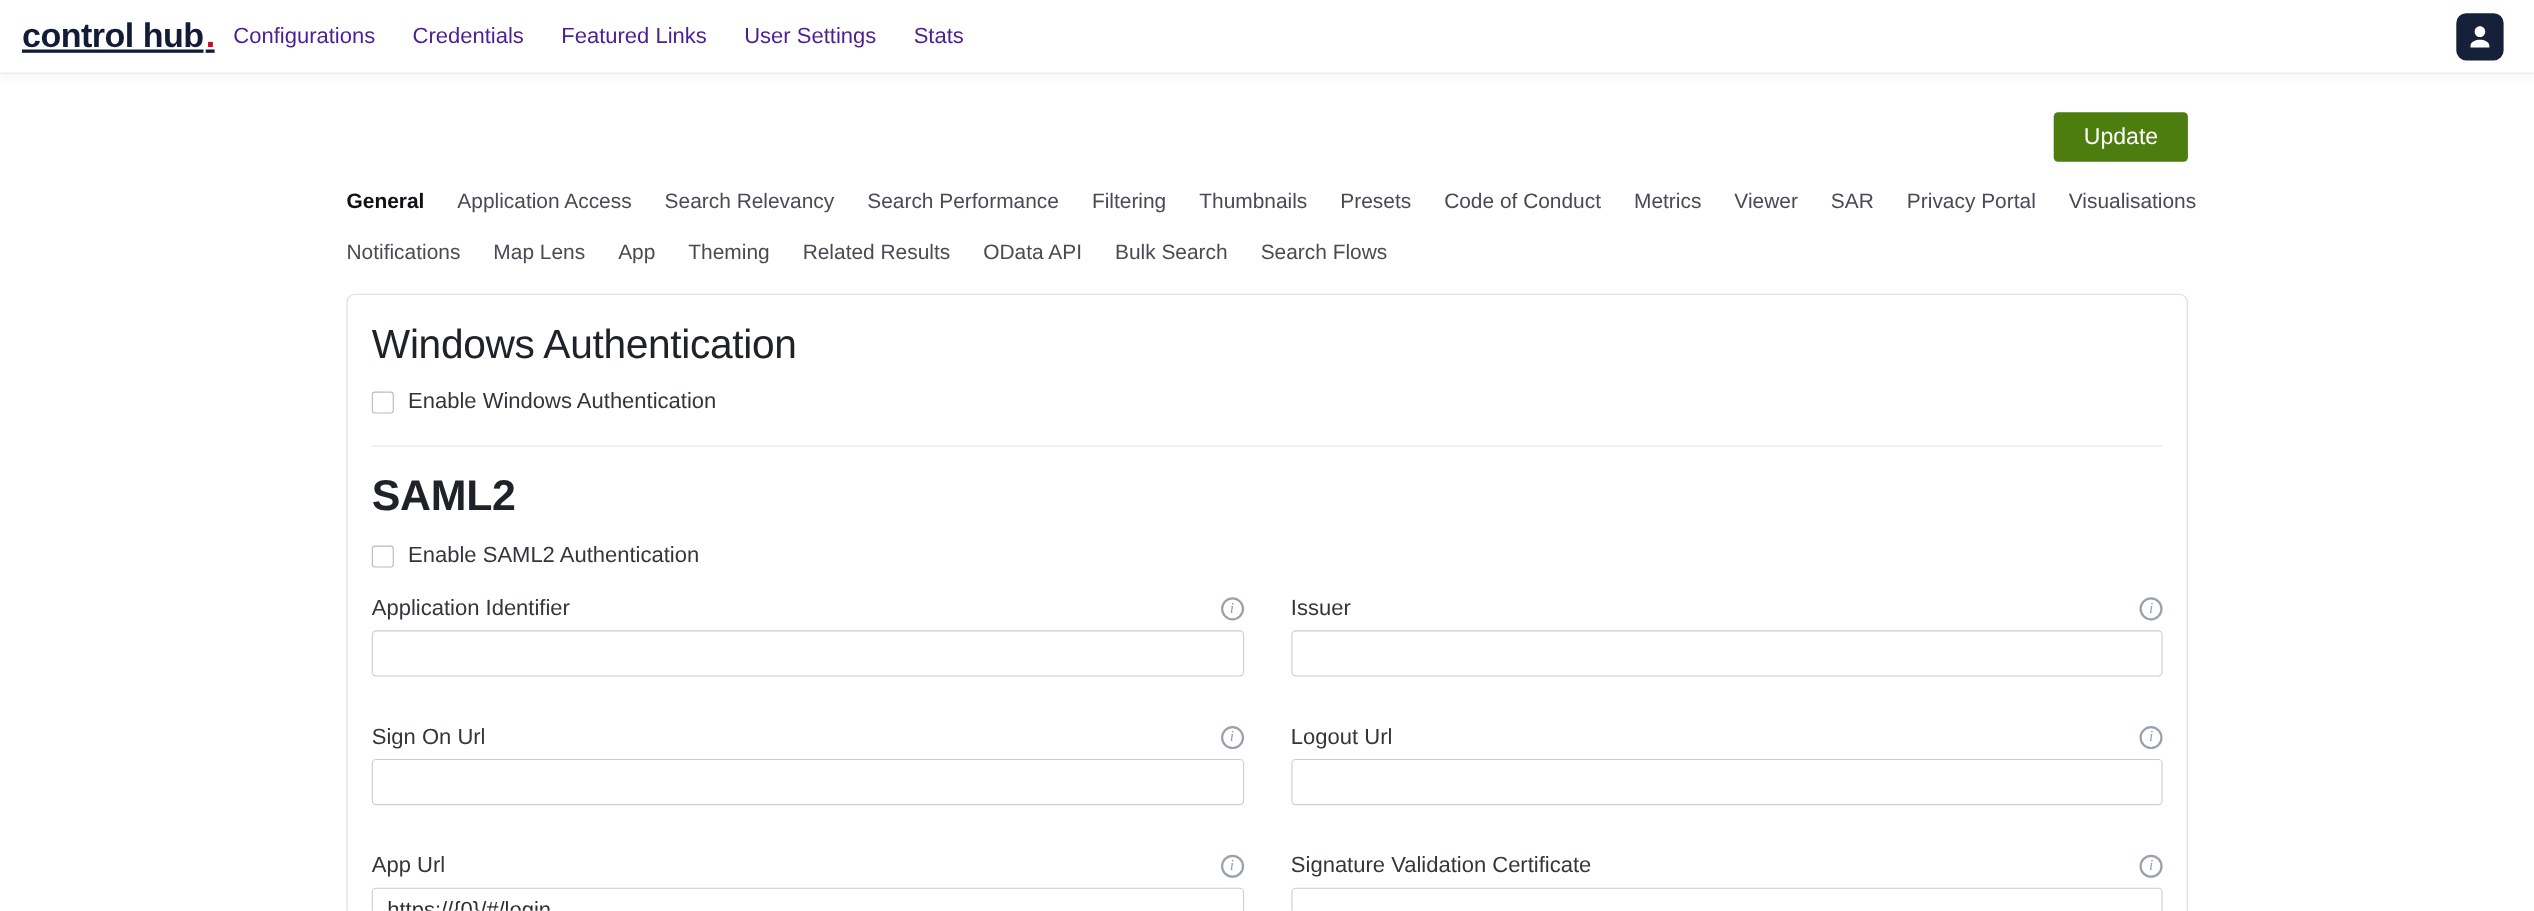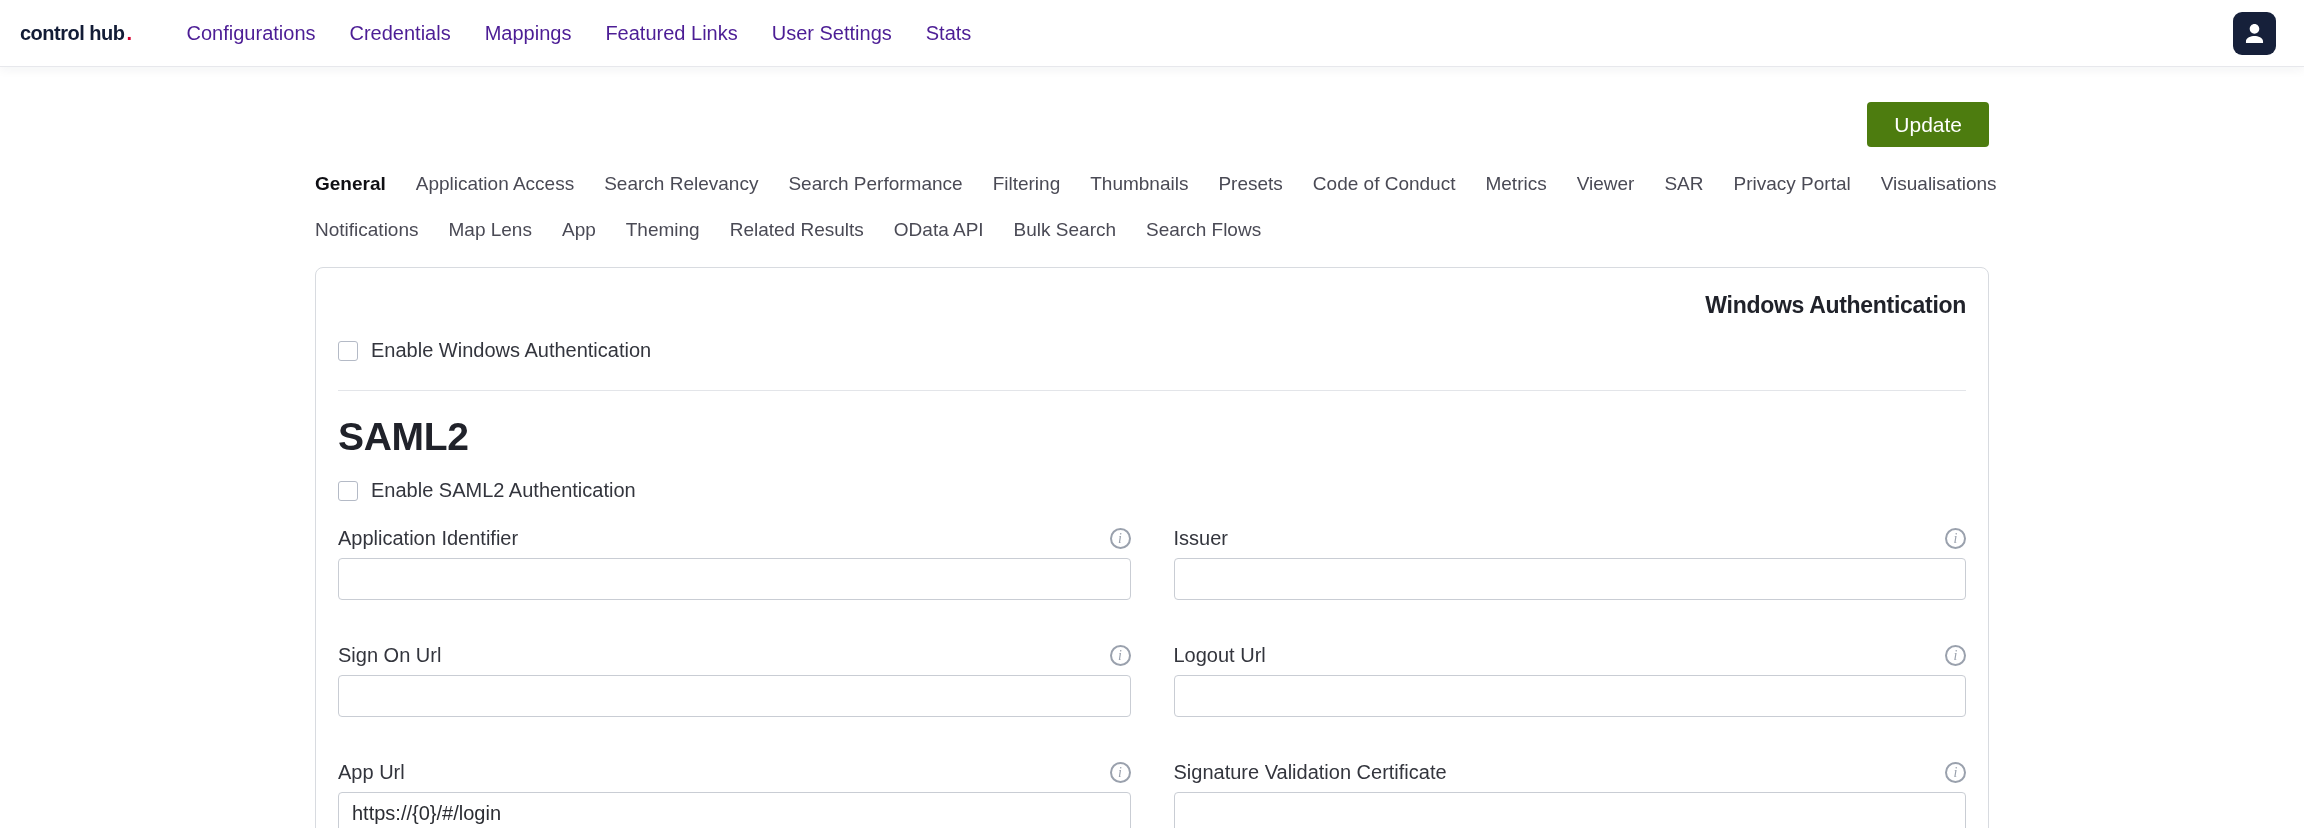--- a/index.html
+++ b/index.html
@@ -19,27 +19,27 @@
     height: 66px;
     padding: 0 28px 0 20px;
     background: #fff;
     box-shadow: 0 1px 0 #e7e8ec, 0 4px 10px rgba(20,30,60,.05);
     position: relative;
     z-index: 5;
   }
   .logo {
     display: flex;
     align-items: center;
-    font-size: 20px;
+    font-size: 31px;
     font-weight: 700;
     letter-spacing: -0.5px;
     color: #121c36;
-    margin-right: 38px;
     cursor: pointer;
     white-space: nowrap;
+    text-decoration: underline;
   }
   .logo .logo-dot { color: #d6002f; margin-left: 2px; }
   .main-nav { display: flex; align-items: stretch; }
   .nav-item {
     display: flex;
     align-items: center;
     padding: 0 17px;
     font-size: 20px;
     color: #4c1d95;
     cursor: pointer;
@@ -100,25 +100,24 @@
   
   .card {
     margin-top: 26px;
     border: 1px solid #d8dbe0;
     border-radius: 8px;
     padding: 24px 22px 26px;
     background: #fff;
   }
   .card h2 {
     margin: 0;
-    font-size: 23px;
-    font-weight: 700;
+    font-size: 37px;
+    font-weight: 400;
     color: #20222a;
     letter-spacing: -0.3px;
-    text-align: right;
   }
   .card h3 {
     margin: 0;
     font-size: 39px;
     font-weight: 600;
     color: #20222a;
     letter-spacing: -0.3px;
   }
   .check-row {
     display: flex;
@@ -194,21 +193,20 @@
 <body>
 
 <header class="navbar">
   <div class="logo">
     <span>control hub</span>
       <span class="logo-dot">.</span>
   </div>
   <nav class="main-nav">
     <a class="nav-item">Configurations</a>
     <a class="nav-item">Credentials</a>
-    <a class="nav-item">Mappings</a>
     <a class="nav-item">Featured Links</a>
     <a class="nav-item">User Settings</a>
     <a class="nav-item">Stats</a>
   </nav>
   <button class="user-btn">
     <span style="display:flex;">
       <svg viewBox="0 0 24 24" width="25" height="25" aria-hidden="true">
         <path fill="#ffffff" d="M12 12.2c2.6 0 4.6-2.1 4.6-4.7S14.6 2.8 12 2.8 7.4 4.9 7.4 7.5s2 4.7 4.6 4.7zm0 2.3c-3.3 0-8.2 1.7-8.2 5v1.7h16.4v-1.7c0-3.3-4.9-5-8.2-5z"></path>
       </svg>
     </span>

